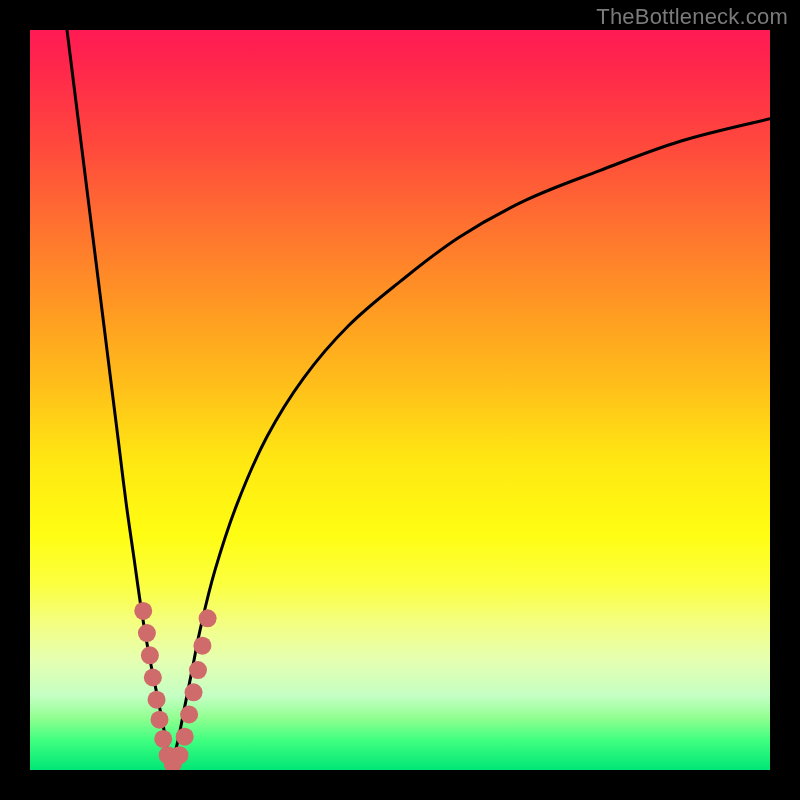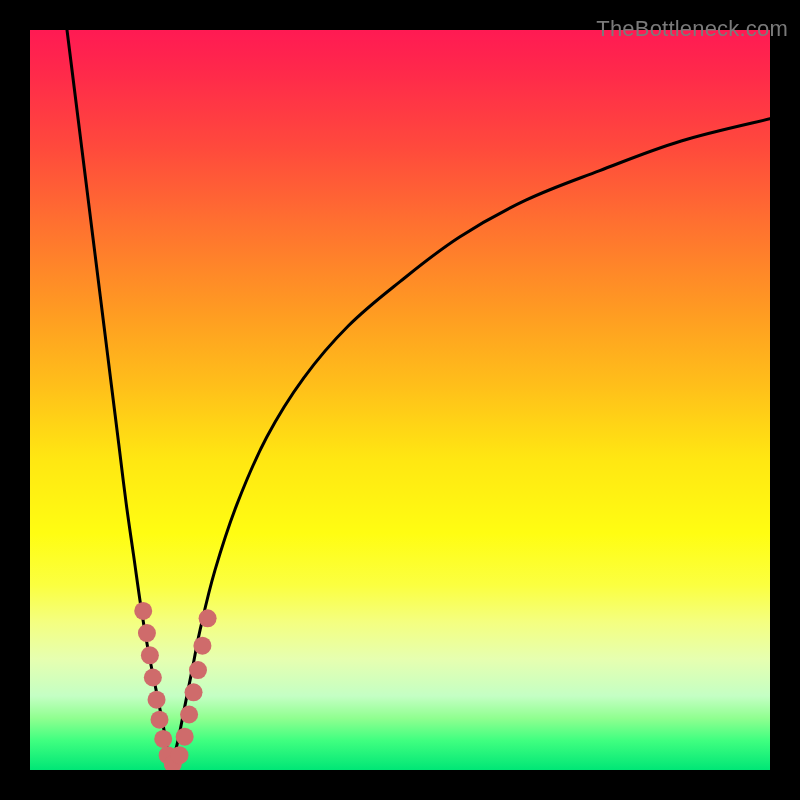--- a/index.html
+++ b/index.html
@@ -48,21 +48,20 @@
   }
   .watermark {
     position: absolute;
     top: 4px;
     right: 12px;
     color: #7a7a7a;
     font-size: 22px;
     font-weight: 500;
     letter-spacing: 0.2px;
     user-select: none;
-    margin-top: 12px;
   }
   svg.curves {
     position: absolute;
     inset: 0;
   }
   .dot {
     fill: #cf6b6b;
     stroke: none;
   }
 </style>

